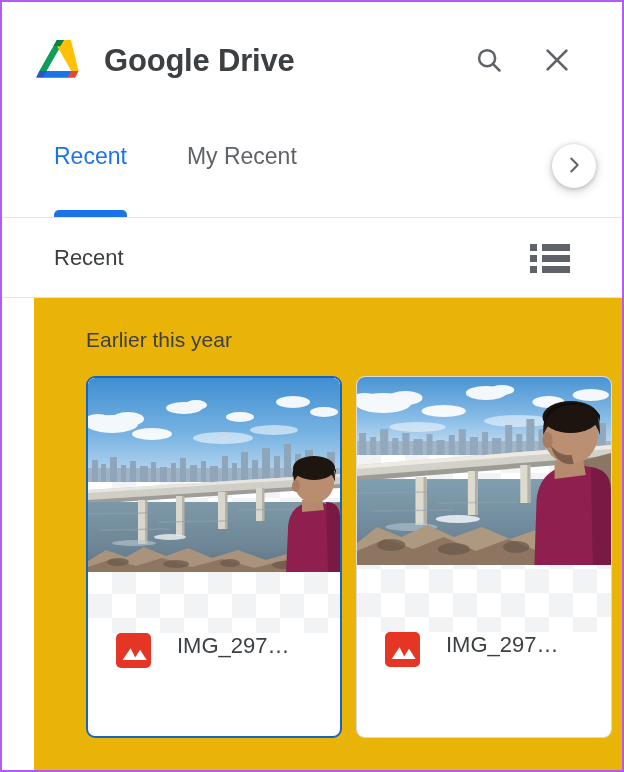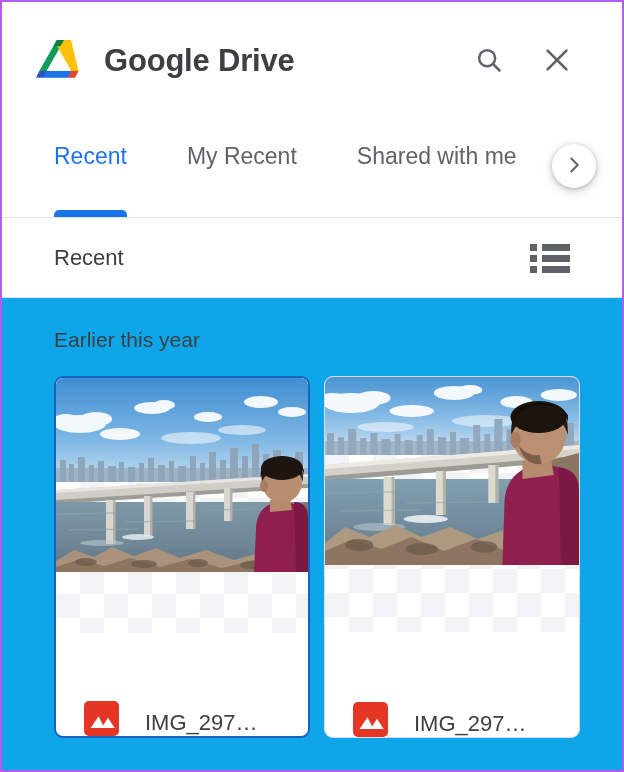--- a/index.html
+++ b/index.html
@@ -143,23 +143,24 @@
     background: none; border: none;
   }
   .lv-row { display: flex; align-items: center; gap: 5px; }
   .lv-sq { width: 7px; height: 7px; background: #5f6368; }
   .lv-bar { flex: 1; height: 7px; background: #5f6368; }
 
   
   #content {
     position: relative;
     padding: 0 52px;
-    background: #0ea5e9;
+    background: #eab308;
     z-index: 2;
     height: calc(772px - 4px - 118px - 98px - 80px);
+    margin-left: 32px;
   }
 
   #section-title {
     font-size: 21px;
     color: #3c4043;
     padding-top: 30px;
     padding-bottom: 24px;
   }
 
   #cards {
@@ -205,21 +206,21 @@
     height: 194px;
     overflow: hidden;
   }
   .card.zoomed .photo { height: 188px; }
 
   .photo svg { display: block; width: 100%; height: 100%; }
 
   .card-footer {
     flex: 1;
     display: flex;
-    align-items: flex-end;
+    align-items: flex-start;
     padding-left: 28px;
     gap: 26px;
   }
   .file-type-icon {
     width: 35px; height: 35px;
     border-radius: 5px;
     background: #e53525;
     display: flex; align-items: flex-end; justify-content: center;
     overflow: hidden;
     flex: none;
@@ -302,23 +303,20 @@
 
       <div class="tab active">
         <span>Recent</span>
         <span class="tab-underline"></span>
       </div>
 
       <div class="tab">
         <span>My Recent</span>
       </div>
 
-      <div class="tab">
-        <span>Shared with me</span>
-      </div>
 
     </div>
 
     <button id="tabs-next">
       <span>
         <svg width="22" height="22" viewBox="0 0 24 24" fill="none" stroke="#5f6368" stroke-width="2.2" stroke-linecap="round" stroke-linejoin="round">
           <polyline points="9,5 16,12 9,19"></polyline>
         </svg>
       </span>
     </button>

